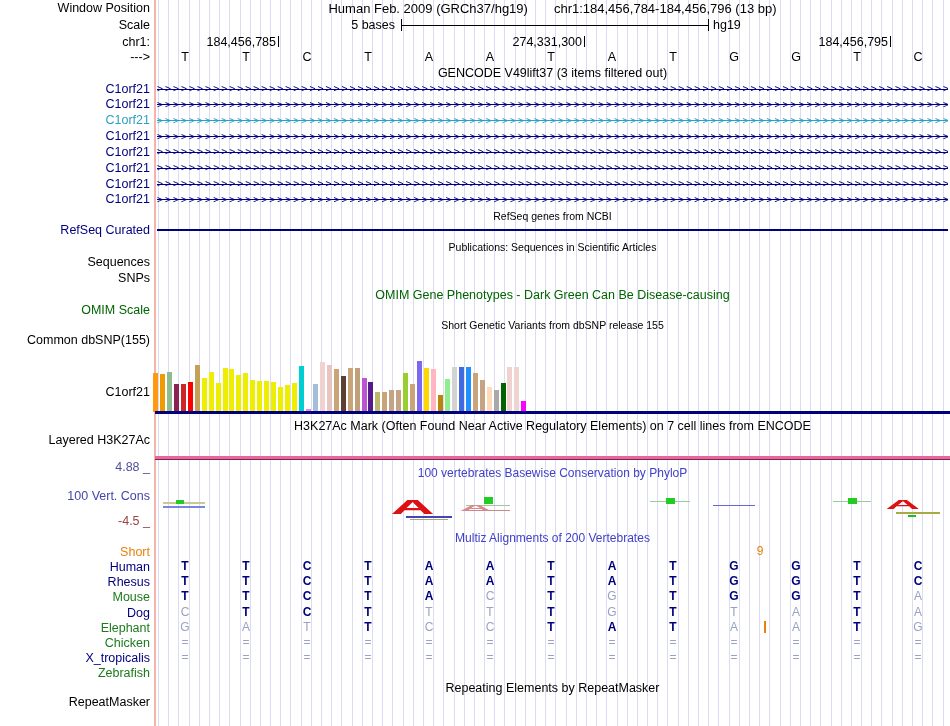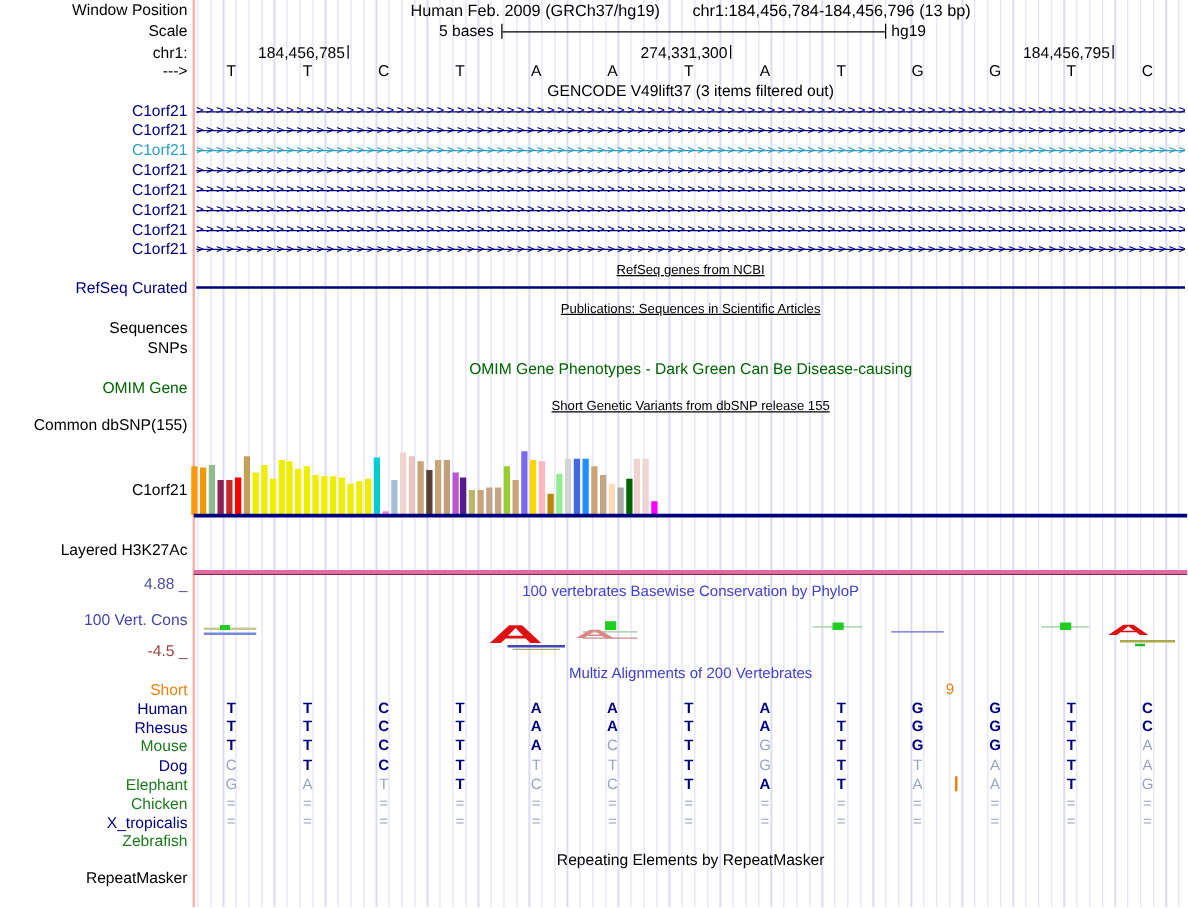--- a/index.html
+++ b/index.html
@@ -4,21 +4,21 @@
 <style>
   html,body{margin:0;padding:0;background:#fff;}
   .browser{position:relative;width:950px;height:726px;background:#fff;overflow:hidden;
            font-family:"Liberation Sans",sans-serif;color:#000;}
   .gridlines{position:absolute;left:155px;top:0;width:795px;height:726px;
              background-image:repeating-linear-gradient(to right,#dbdbf2 0px,#dbdbf2 1px,transparent 1px,transparent 10.19px);
              background-position:3px 0;}
   .vline-red{position:absolute;left:154px;top:0;width:2px;height:726px;background:#f4b4ac;}
   .lbl{position:absolute;left:0;width:150px;text-align:right;font-size:12.5px;line-height:14px;white-space:nowrap;}
   .ctr{position:absolute;left:155px;width:795px;text-align:center;line-height:14px;white-space:nowrap;}
-  .fs10{font-size:10.5px;text-decoration:underline;}
+  .fs10{font-size:10.5px;}
   .fs12{font-size:12px;}
   .fs125{font-size:12.5px;}
   .navy{color:#00007d;}
   .green{color:#006400;}
   .bluet{color:#4040c8;}
   .orange{color:#e8820c;}
   .abs{position:absolute;}
   .titlebar{position:absolute;left:155px;top:1px;width:795px;text-align:center;font-size:13px;white-space:nowrap;}
   .titlebar .gap{margin-left:26px;margin-top:41px;}
   .scale-text{position:absolute;left:155px;top:18px;width:240px;text-align:right;font-size:12.5px;}
@@ -114,21 +114,21 @@
 
   <div class="ctr fs10" style="top:209px">RefSeq genes from NCBI</div>
   <div class="lbl navy" style="top:223px">RefSeq Curated</div>
   <div class="hline" style="left:157px;top:229px;width:791px;height:2px;background:#00007d"></div>
 
   <div class="ctr fs10" style="top:240px">Publications: Sequences in Scientific Articles</div>
   <div class="lbl" style="top:255px">Sequences</div>
   <div class="lbl" style="top:271px">SNPs</div>
 
   <div class="ctr fs125 green" style="top:288px">OMIM Gene Phenotypes - Dark Green Can Be Disease-causing</div>
-  <div class="lbl green" style="top:303px">OMIM Gene</div>
+  <div class="lbl green" style="top:303px">OMIM Scale</div>
 
   <div class="ctr fs10" style="top:318px">Short Genetic Variants from dbSNP release 155</div>
   <div class="lbl" style="top:333px">Common dbSNP(155)</div>
 
   <div class="lbl" style="top:385px">C1orf21</div>
   <div class="gtex-bars" id="gtexbars">
       <div class="gtex-bar" style="left: 0px; height: 39px; background: rgb(255, 153, 18);"></div>
       <div class="gtex-bar" style="left: 6.95px; height: 38px; background: rgb(238, 154, 0);"></div>
       <div class="gtex-bar" style="left: 13.9px; height: 40px; background: rgb(143, 188, 143);"></div>
       <div class="gtex-bar" style="left: 20.85px; height: 28px; background: rgb(139, 34, 82);"></div>
@@ -178,20 +178,21 @@
       <div class="gtex-bar" style="left: 326.65px; height: 32px; background: rgb(196, 164, 132);"></div>
       <div class="gtex-bar" style="left: 333.6px; height: 25px; background: rgb(255, 218, 185);"></div>
       <div class="gtex-bar" style="left: 340.55px; height: 22px; background: rgb(169, 169, 169);"></div>
       <div class="gtex-bar" style="left: 347.5px; height: 29px; background: rgb(0, 100, 0);"></div>
       <div class="gtex-bar" style="left: 354.45px; height: 45px; background: rgb(240, 210, 208);"></div>
       <div class="gtex-bar" style="left: 361.4px; height: 45px; background: rgb(238, 213, 210);"></div>
       <div class="gtex-bar" style="left: 368.35px; height: 11px; background: rgb(255, 0, 255);"></div>
     </div>
   <div class="hline" style="left:155px;top:411px;width:795px;height:3px;background:#00007d"></div>
 
+  <div class="ctr fs125" style="top:419px">H3K27Ac Mark (Often Found Near Active Regulatory Elements) on 7 cell lines from ENCODE</div>
   <div class="lbl" style="top:433px">Layered H3K27Ac</div>
   <div class="hline" style="left:155px;top:456px;width:795px;height:3px;background:#e9679f"></div>
   <div class="hline" style="left:155px;top:459px;width:795px;height:1px;background:#7a2545"></div>
 
   <div class="lbl" style="top:460px;color:#50509a">4.88 _</div>
   <div class="ctr fs12 bluet" style="top:466px">100 vertebrates Basewise Conservation by PhyloP</div>
   <div class="lbl" style="top:489px;color:#4444aa">100 Vert. Cons</div>
   <div class="lbl" style="top:514px;color:#994444">-4.5 _</div>
   <div id="consglyphs">
       <div class="abs" style="left: 163px; top: 502px; width: 42px; height: 2px; background: rgb(200, 200, 144);"></div>

